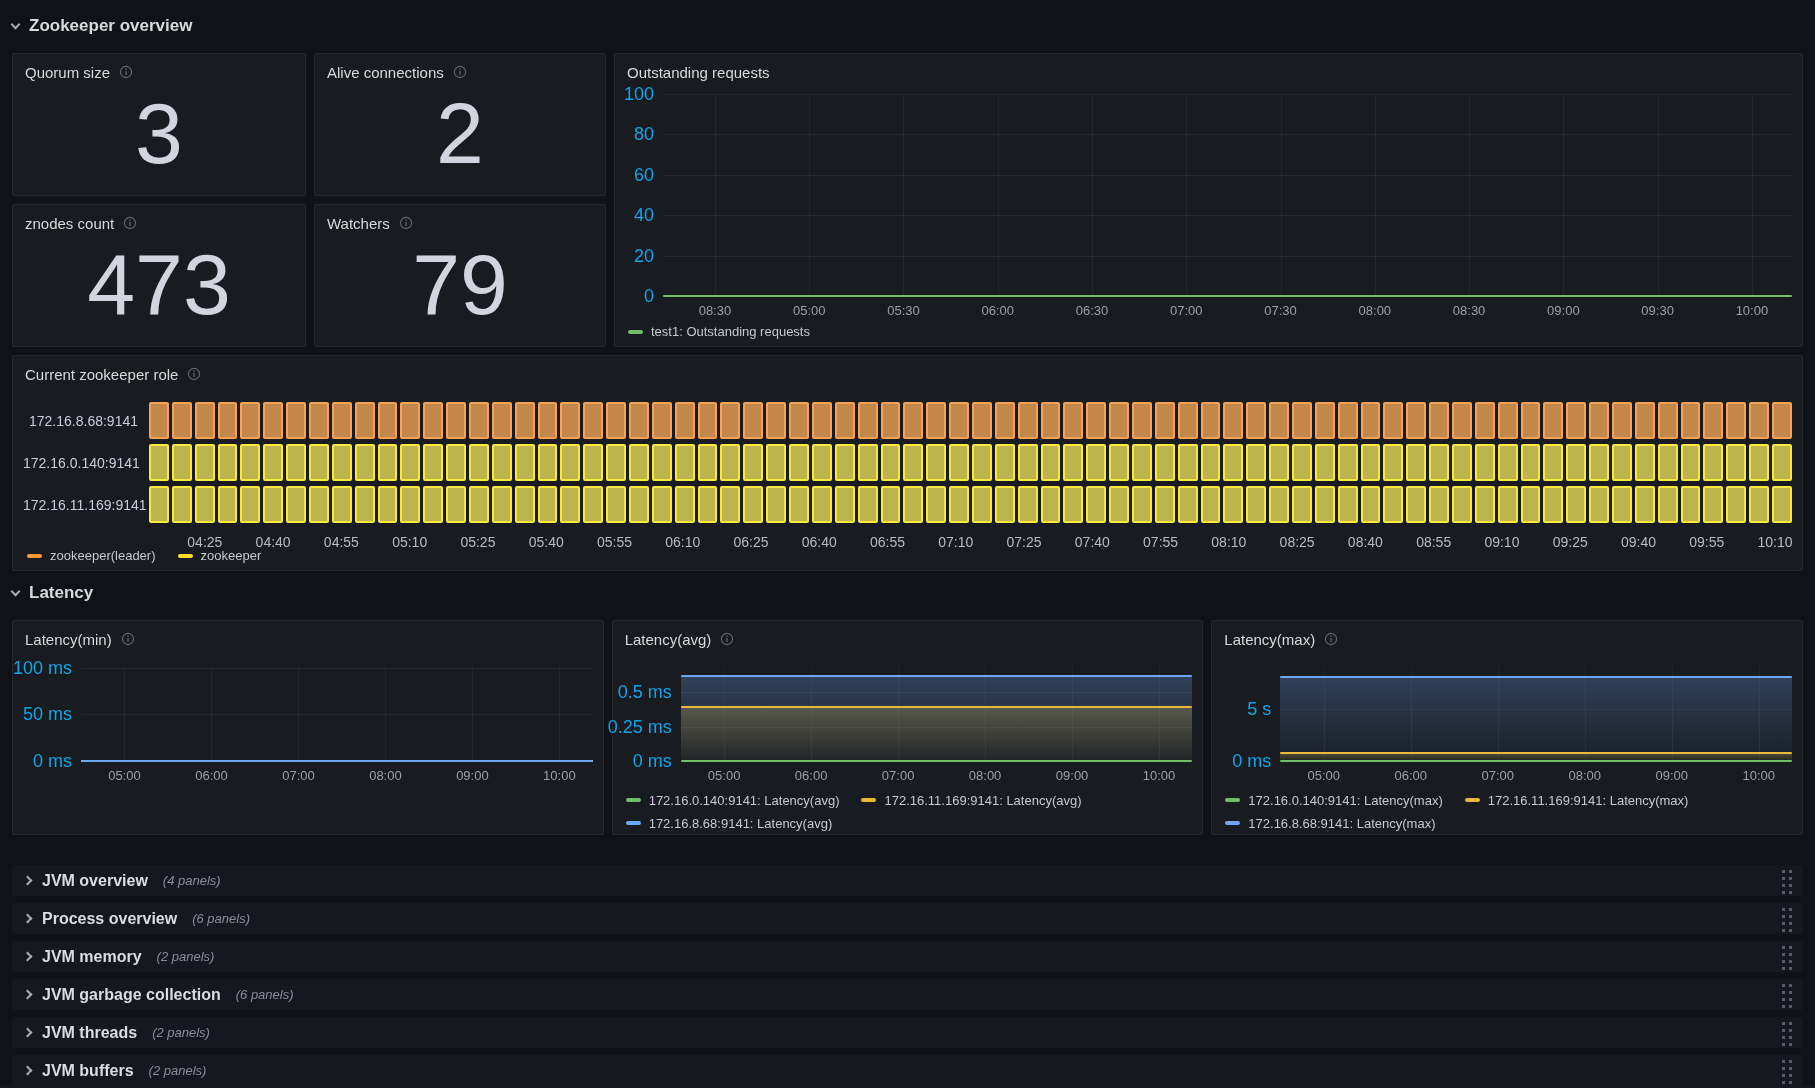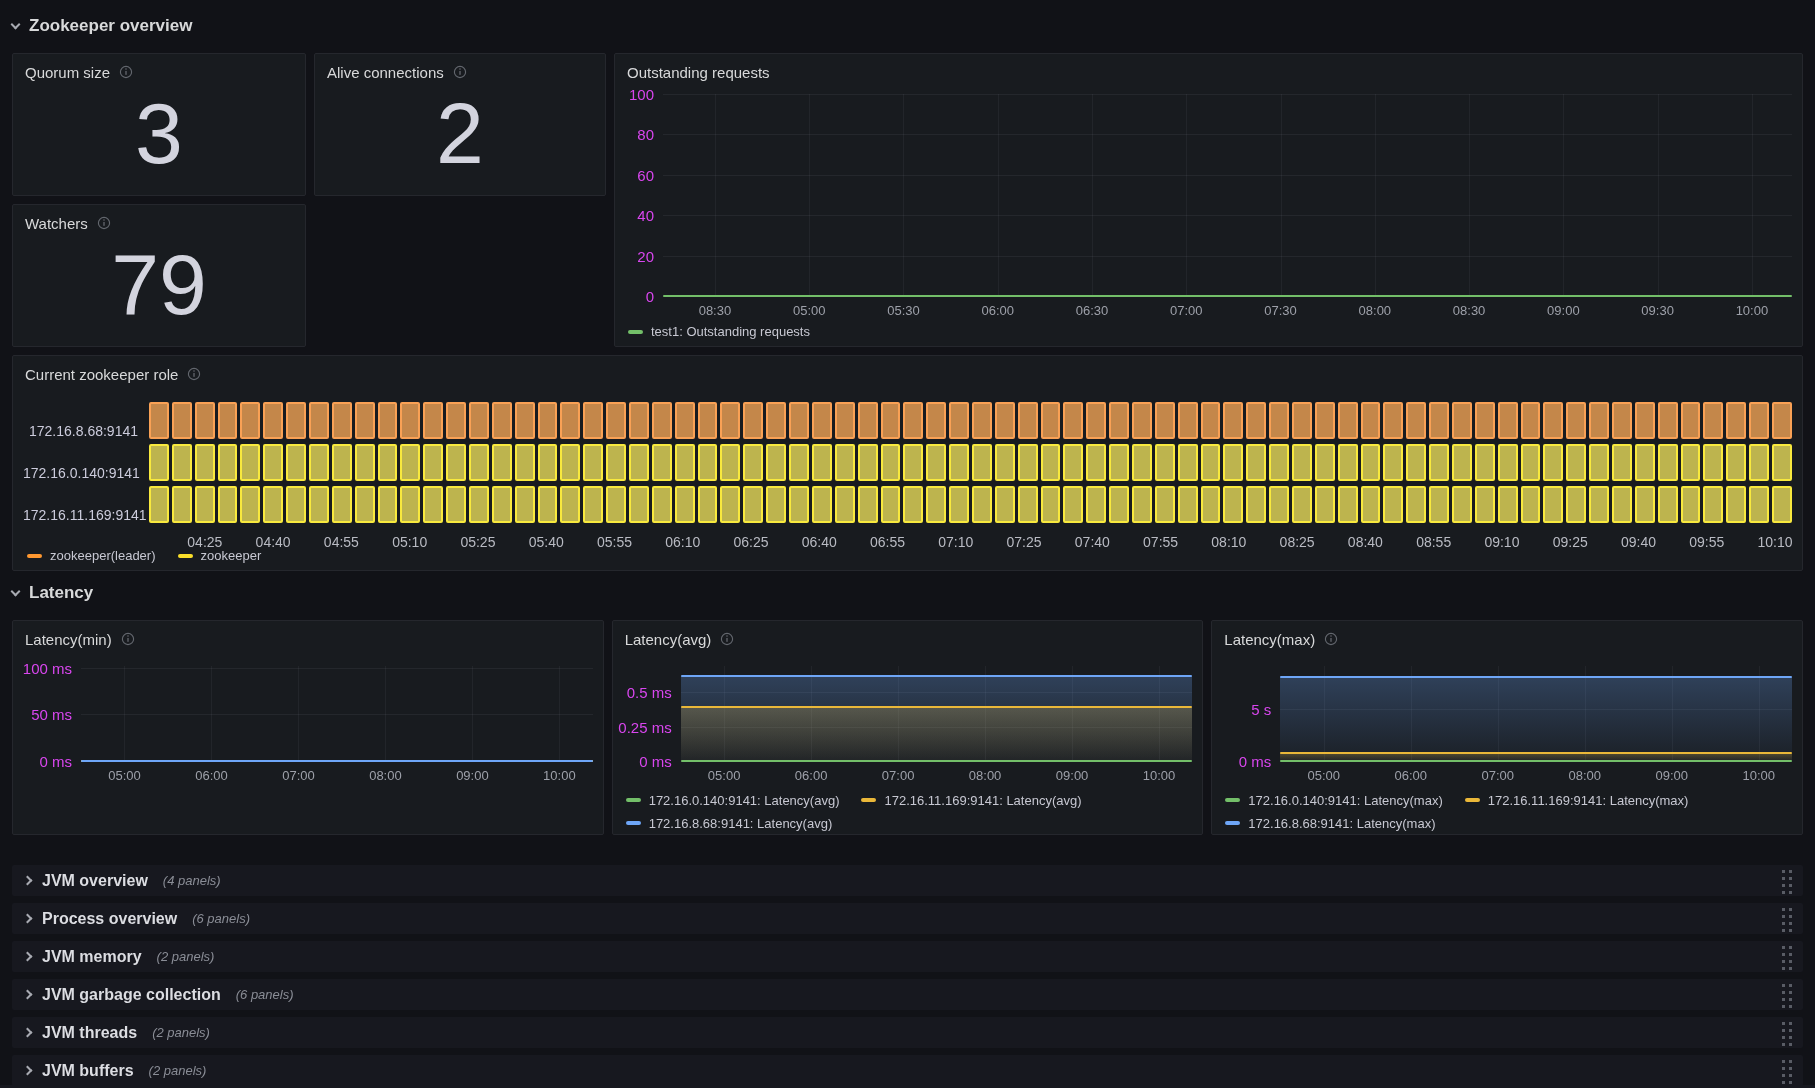--- a/index.html
+++ b/index.html
@@ -24,42 +24,42 @@
   
   .grid-top{display:grid;grid-template-columns:294px 292px 1fr;grid-template-rows:143px 143px;gap:8px;margin-bottom:8px}
   #panel-outstanding{grid-column:3;grid-row:1/3}
   .stat-value{flex:1;display:flex;align-items:center;justify-content:center;
     font-size:86px;font-weight:500;color:#d3d4de;line-height:1;padding-bottom:8px}
 
   
   .chart-body{flex:1;display:flex;flex-direction:column;min-height:0}
   .plot-row{display:flex;min-height:0;position:relative}
   .y-gutter{position:relative;flex:none}
-  .y-tick{position:absolute;right:9px;transform:translateY(-50%);font-size:15px;color:#d946ef;white-space:nowrap}
+  .y-tick{position:absolute;right:9px;transform:translateY(-50%);font-size:18px;color:#0ea5e9;white-space:nowrap}
   .plot{position:relative;flex:1;min-width:0}
   .hgrid{position:absolute;left:0;right:0;height:1px;background:rgba(204,204,220,0.07)}
   .vgrid{position:absolute;top:0;bottom:0;width:1px;background:rgba(204,204,220,0.06)}
   .series-line{position:absolute;left:0;right:0;height:2px;border-radius:1px}
   .series-fill{position:absolute;left:0;right:0;bottom:0}
   .x-abs{position:absolute;top:100%;left:0;right:0;height:24px}
   .x-tick{position:absolute;top:7px;transform:translateX(-50%);font-size:13px;color:#9da0a9;white-space:nowrap}
   .legend{flex:none;display:flex;flex-direction:column;gap:3px;padding:1px 0 1px 3px}
   .legend-row{display:flex;gap:22px}
   .legend-item{display:flex;align-items:center;gap:8px;cursor:pointer}
   .legend-dash{width:15px;height:4px;border-radius:2px;flex:none}
   .legend-label{font-size:13px;color:#c7c8d2;white-space:nowrap}
 
   
   #panel-outstanding .plot-row{flex:1;margin-top:10px;margin-bottom:27px}
   #panel-outstanding .y-gutter{width:38px}
 
   
   #panel-timeline{height:216px;margin-bottom:8px}
   .lanes{margin-top:16px}
-  .lane{display:flex;align-items:flex-end;margin-bottom:5px}
+  .lane{display:flex;align-items:center;margin-bottom:5px}
   .lane-label{width:126px;flex:none;text-align:right;padding-right:11px;font-size:14px;color:#ccccdc;white-space:nowrap}
   .lane-bars{flex:1;display:flex;gap:3px;height:37px}
   .tl-bar{flex:1;border-radius:2px;min-width:0}
   .timeline-xrow{display:flex;height:26px}
   .timeline-xspacer{width:126px;flex:none}
   .timeline-x{position:relative;flex:1}
   .timeline-x .x-tick{font-size:14px;color:#b9bbc3;top:6px}
   #panel-timeline .legend{padding-left:4px}
 
   
@@ -174,20 +174,34 @@
     <svg width="14" height="14" viewBox="0 0 16 16">
       <circle cx="8" cy="8" r="6.4" stroke="#767a82" fill="none" stroke-width="1.3"></circle>
       <rect x="7.25" y="6.8" width="1.5" height="4.4" fill="#767a82"></rect>
       <circle cx="8" cy="4.6" r="0.95" fill="#767a82"></circle>
     </svg>
   </span>
 </div>
     <div class="stat-value">2</div>
   </div>
 
+  <div class="panel">
+    <div class="panel-header">
+      <span class="panel-title">znodes count</span>
+
+  <span class="info-icon">
+    <svg width="14" height="14" viewBox="0 0 16 16">
+      <circle cx="8" cy="8" r="6.4" stroke="#767a82" fill="none" stroke-width="1.3"></circle>
+      <rect x="7.25" y="6.8" width="1.5" height="4.4" fill="#767a82"></rect>
+      <circle cx="8" cy="4.6" r="0.95" fill="#767a82"></circle>
+    </svg>
+  </span>
+</div>
+    <div class="stat-value">473</div>
+  </div>
 
   <div class="panel">
     <div class="panel-header">
       <span class="panel-title">Watchers</span>
 
   <span class="info-icon">
     <svg width="14" height="14" viewBox="0 0 16 16">
       <circle cx="8" cy="8" r="6.4" stroke="#767a82" fill="none" stroke-width="1.3"></circle>
       <rect x="7.25" y="6.8" width="1.5" height="4.4" fill="#767a82"></rect>
       <circle cx="8" cy="4.6" r="0.95" fill="#767a82"></circle>

